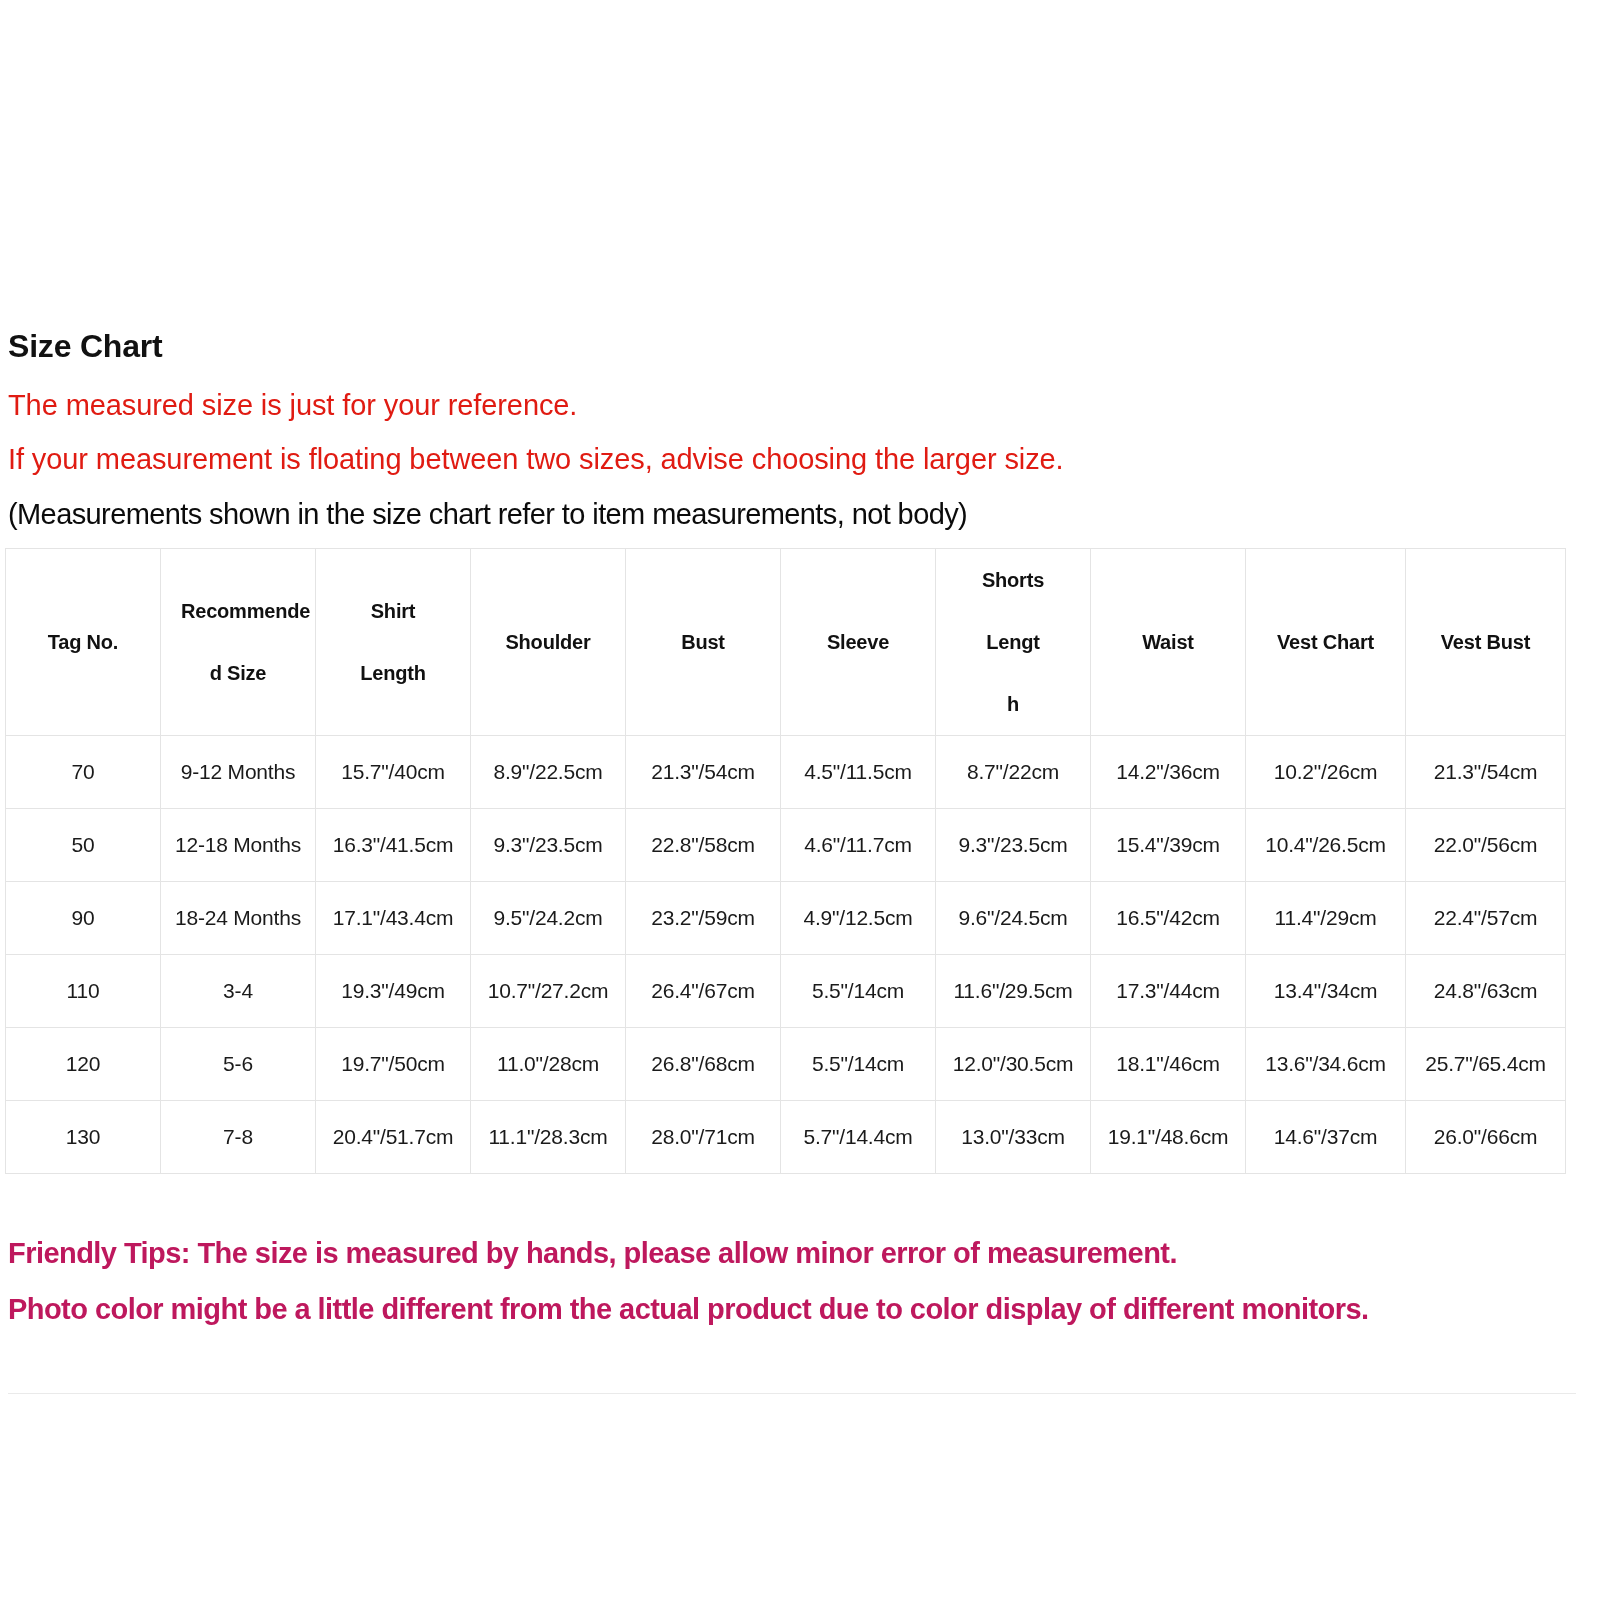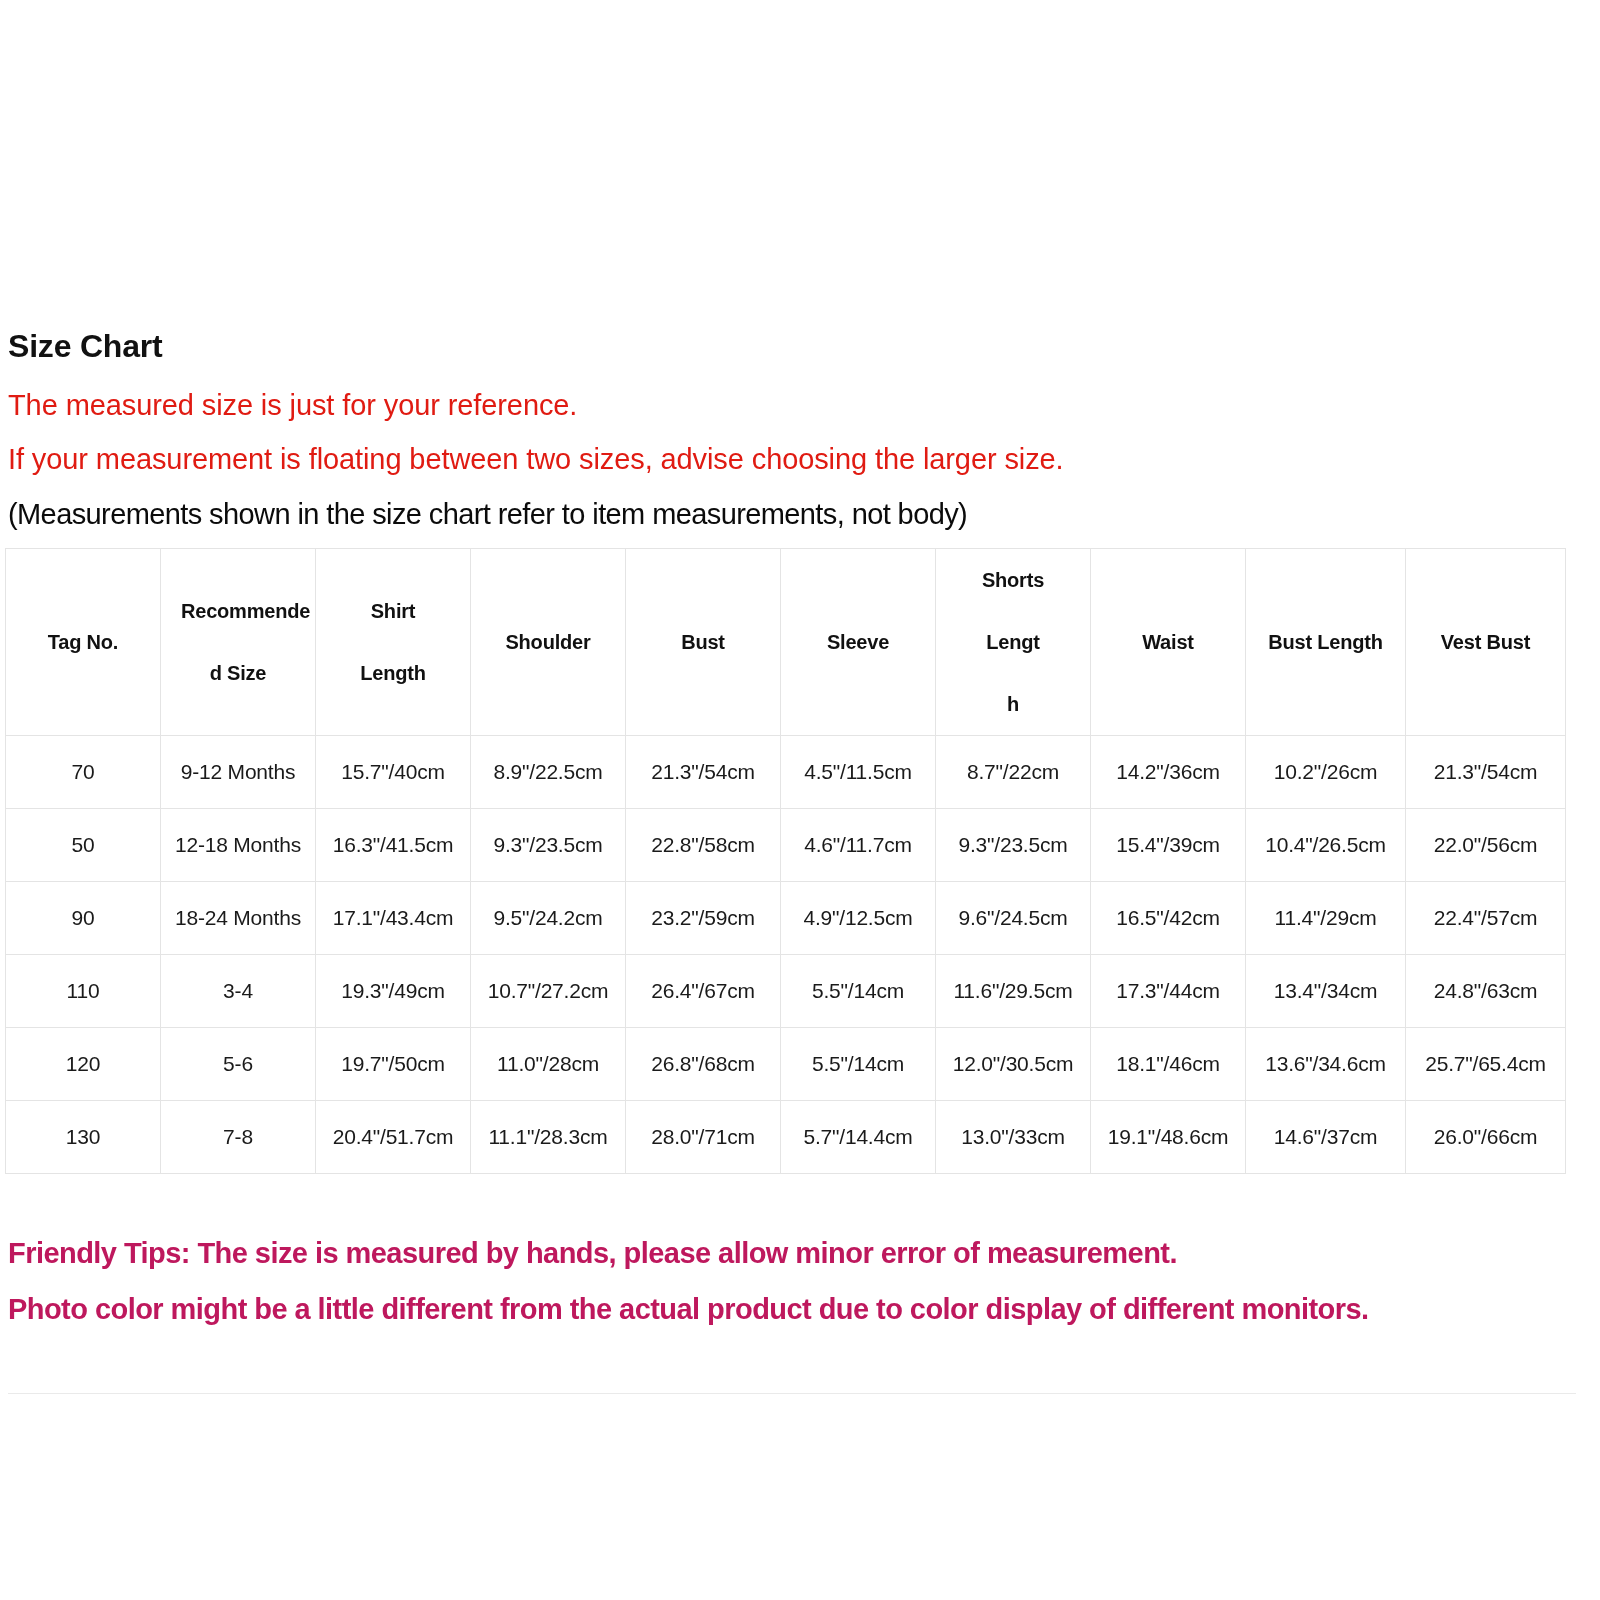--- a/index.html
+++ b/index.html
@@ -201,21 +201,21 @@
           </th>
           <th>
             <span>Shorts Lengt</span>
             <span class="hdr-line2">h</span>
           </th>
           <th>
             <span>Waist</span>
             <span class="hdr-line2"></span>
           </th>
           <th>
-            <span>Bust Length</span>
+            <span>Vest Chart</span>
             <span class="hdr-line2"></span>
           </th>
           <th>
             <span>Vest Bust</span>
             <span class="hdr-line2"></span>
           </th>
         </tr>
       </thead>
       <tbody>
         <tr>

